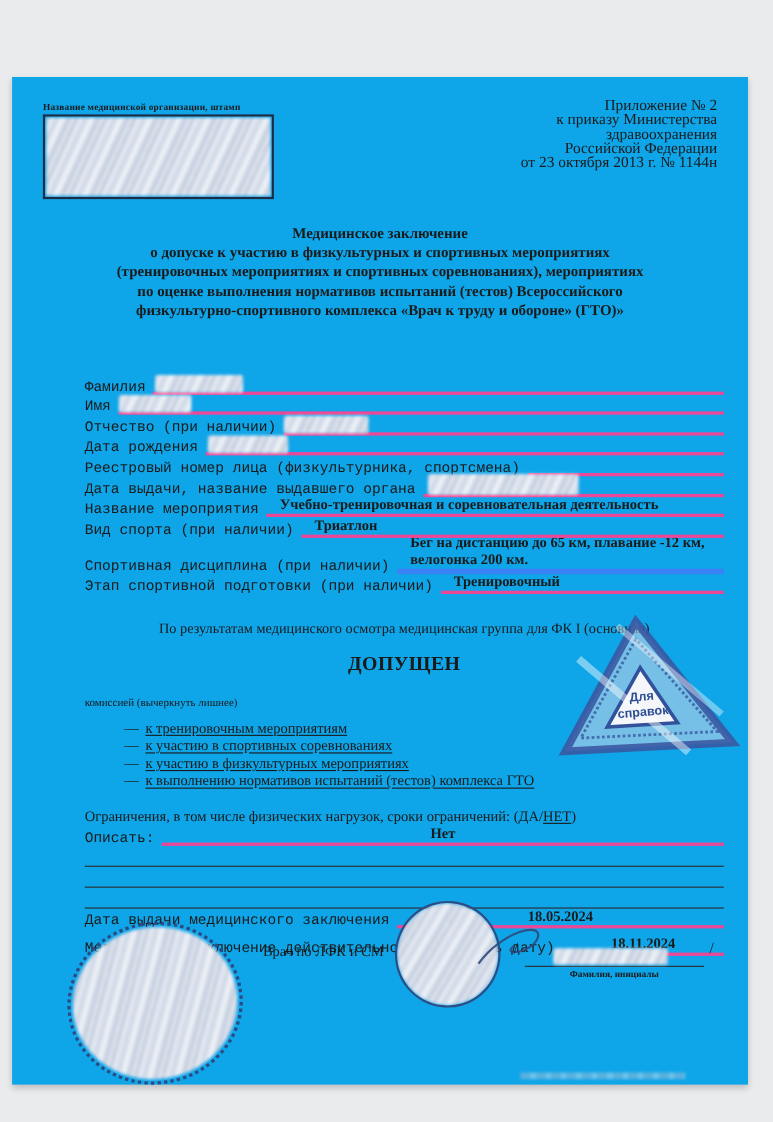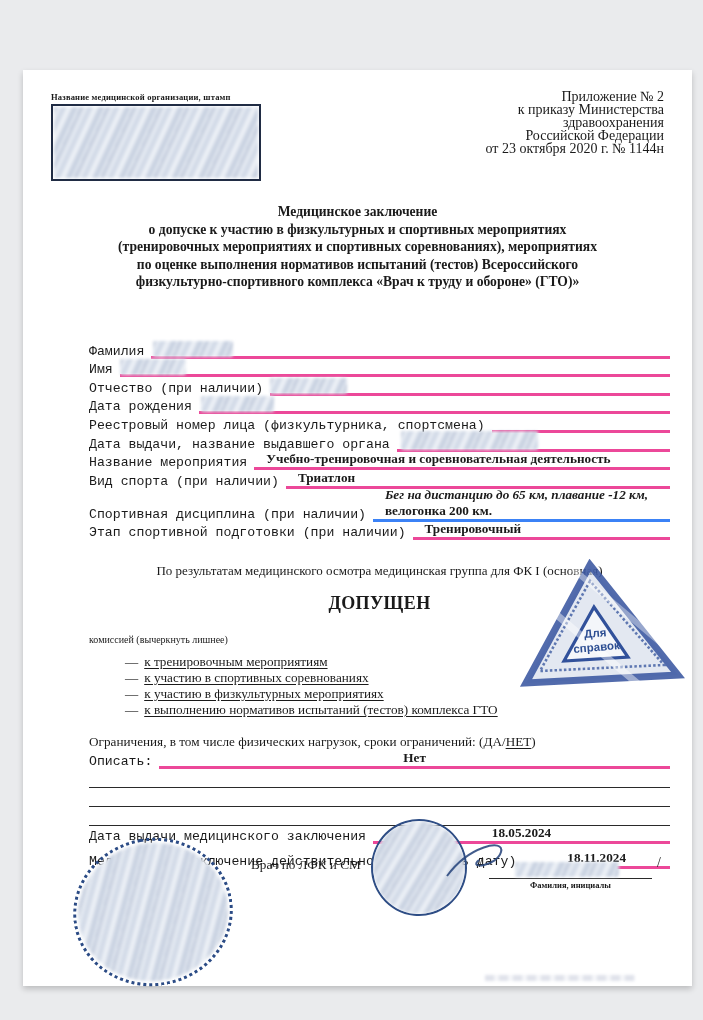--- a/index.html
+++ b/index.html
@@ -3,22 +3,22 @@
 <meta charset="utf-8">
 <style>
   html,body{margin:0;padding:0;}
   body{
     width:703px;height:1020px;position:relative;
     background:#eaebed;
     font-family:"Liberation Serif","DejaVu Serif",serif;
     color:#1a1a1a;overflow:hidden;
   }
   .sheet{
-    position:absolute;left:23px;top:70px;width:669px;height:916px;
-    background:#ffffff;box-shadow:0 3px 6px rgba(0,0,0,.2);
+    position:absolute;left:11px;top:70px;width:669px;height:916px;
+    background:#0ea5e9;box-shadow:0 3px 6px rgba(0,0,0,.2);
   }
   .streaks{
     background:repeating-linear-gradient(115deg,#b9c3d6 0px,#e8edf4 5px,#ccd5e4 9px,#f3f6fa 14px,#c2ccdd 19px,#e8edf4 24px);
     filter:blur(1.6px);
   }
   
   .hdr-left{position:absolute;left:28px;top:22px;}
   .org-label{font-size:8.5px;font-weight:bold;letter-spacing:.2px;}
   .org-box{margin-top:2px;width:206px;height:73px;border:2px solid #202c44;overflow:hidden;position:relative;}
   .org-box .fill{position:absolute;inset:1px;}
@@ -27,22 +27,22 @@
   .title{position:absolute;left:20px;right:20px;top:133px;text-align:center;font-weight:bold;font-size:13.6px;line-height:17.6px;}
   
   .form{position:absolute;left:66px;right:22px;top:270px;font-size:13.2px;}
   .row{display:flex;align-items:flex-end;height:18.6px;}
   .lbl{white-space:nowrap;padding-right:7px;font-family:Liberation Mono, monospace;}
   .ln{flex:1;border-bottom:3px solid #ec4899;position:relative;white-space:nowrap;}
   .val{font-weight:bold;}
   .pad{padding-left:12px;}
   .row2{display:flex;align-items:flex-end;height:33px;}
   .stack{flex:1;}
-  .over{padding-left:12px;font-style:italic;}
-  .ln2{border-bottom:3px solid #3b82f6;padding-left:12px;}
+  .over{padding-left:12px;}
+  .ln2{border-bottom:5px solid #3b82f6;padding-left:12px;}
   .redact{position:absolute;bottom:-1px;height:16px;border-radius:2px;}
   .center-line{margin-top:23px;text-align:center;font-size:13px;}
   .status{margin-top:14px;text-align:center;font-weight:bold;font-size:18px;letter-spacing:.4px;}
   .status-note{text-align:left;font-size:10px;margin-top:20px;}
   .admissions{margin-top:9px;margin-left:36px;}
   .adm{line-height:16.2px;}
   .adm .dash{margin-right:6px;}
   .u{text-decoration:underline;text-underline-offset:2px;}
   .restrict{margin-top:16px;line-height:16px;}
   .descr-row{display:flex;align-items:flex-end;height:19px;}
@@ -81,21 +81,21 @@
     <div class="org-box">
       <div class="fill streaks"></div>
     </div>
   </div>
 
   <div class="hdr-right">
     <div>Приложение № 2</div>
     <div>к приказу Министерства</div>
     <div>здравоохранения</div>
     <div>Российской Федерации</div>
-    <div>от 23 октября 2020 г. № 1144н</div>
+    <div>от 23 октября 2013 г. № 1144н</div>
   </div>
 
   <div class="title">
     <div>Медицинское заключение</div>
     <div>о допуске к участию в физкультурных и спортивных мероприятиях</div>
     <div>(тренировочных мероприятиях и спортивных соревнованиях), мероприятиях</div>
     <div>по оценке выполнения нормативов испытаний (тестов) Всероссийского</div>
     <div>физкультурно-спортивного комплекса «Врач к труду и обороне» (ГТО)»</div>
   </div>
 

